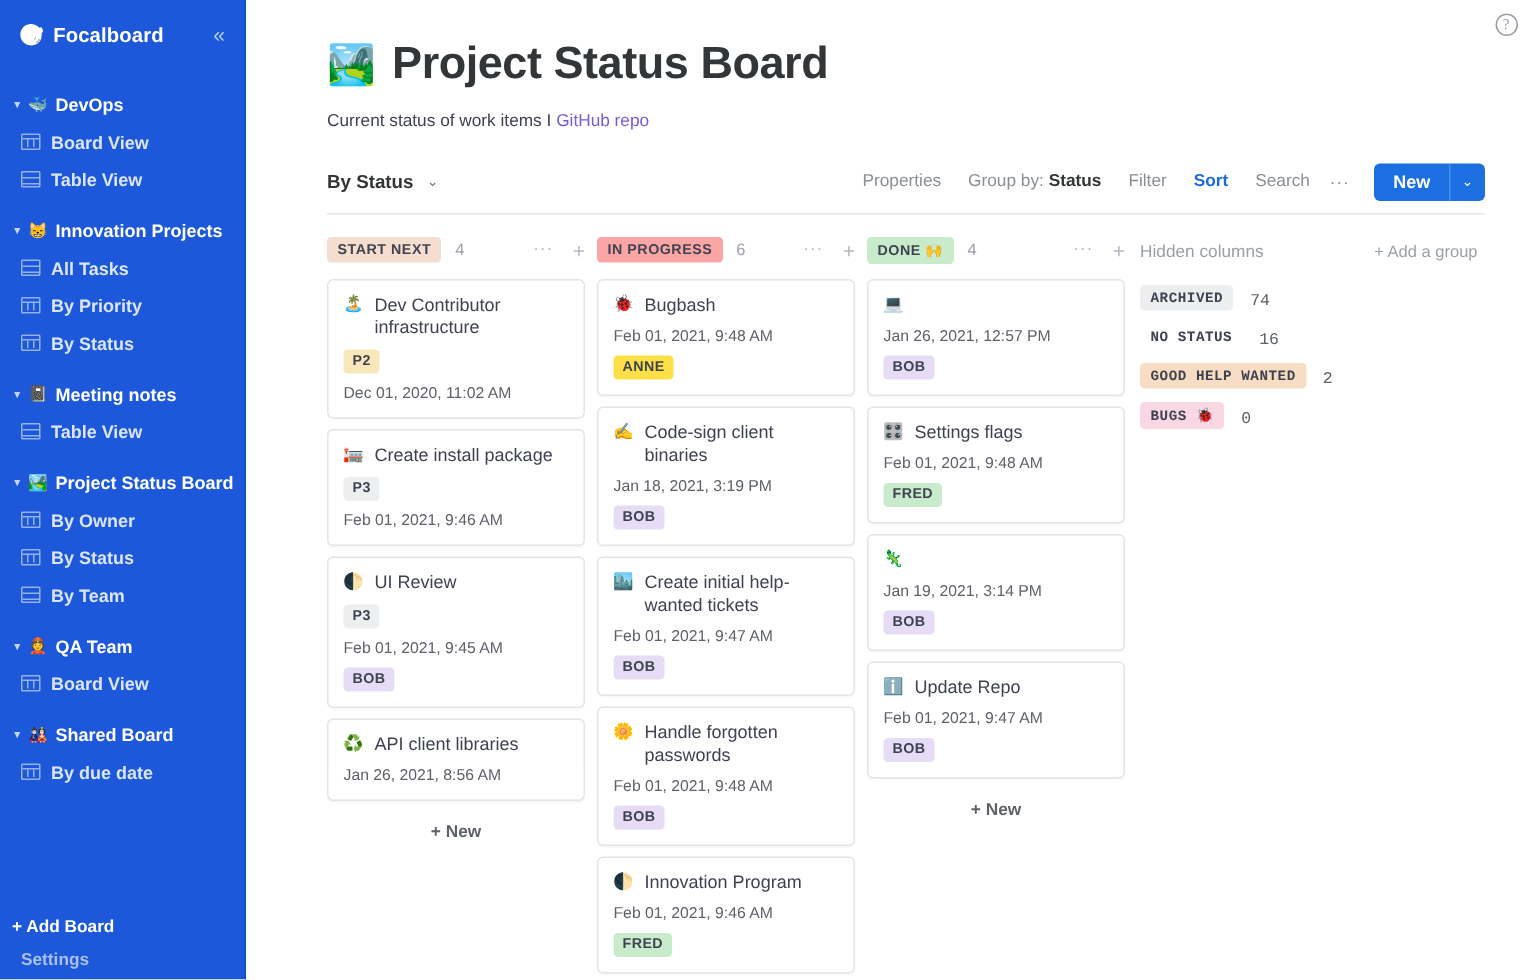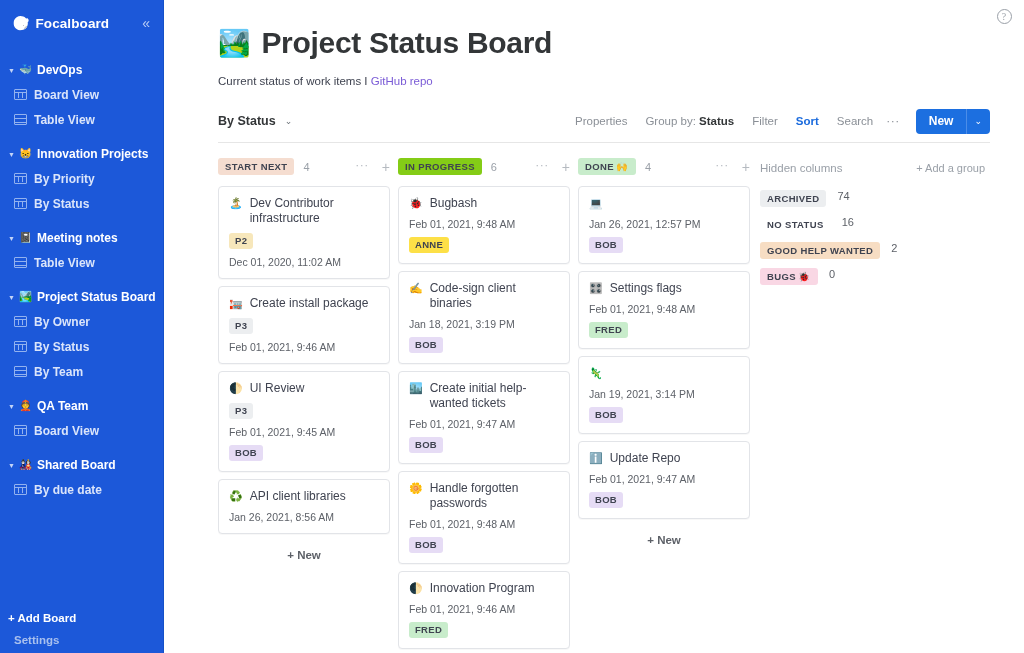--- a/index.html
+++ b/index.html
@@ -164,21 +164,21 @@
   .col-new {
     text-align: center; font-size: 11.5px; color: #5d6168;
     font-weight: bold; padding: 8px 0 4px 0; cursor: pointer;
   }
 
   
   .hidden-col { width: 225px; margin-left: 2px; padding-top: 1px; }
   .hc-head { display: flex; align-items: center; height: 22px; margin-bottom: 11px; }
   .hc-label { font-size: 11.5px; color: #9aa0a8; }
   .hc-add { margin-left: auto; font-size: 11px; color: #9aa0a8; cursor: pointer; }
-  .hc-row { display: flex; align-items: flex-start; margin-bottom: 9px; cursor: pointer; }
+  .hc-row { display: flex; align-items: flex-end; margin-bottom: 9px; cursor: pointer; font-family: Liberation Mono, monospace; }
   .hc-badge {
     font-size: 9.5px; font-weight: bold; letter-spacing: .35px;
     padding: 3px 7px 3px 7px; border-radius: 3px; color: #3f4350;
     white-space: nowrap;
   }
   .hc-count { font-size: 11px; color: #5d6168; margin-left: 11px; }
 </style>
 </head>
 <body>
 
@@ -201,20 +201,24 @@
           <span class="sb-ilabel">Board View</span>
         </div>
         <div class="sb-item">
           <span class="sb-iicon table"></span>
           <span class="sb-ilabel">Table View</span>
         </div>
         <div class="sb-group">
           <span class="sb-caret">▼</span>
           <span class="sb-gicon">😸</span>
           <span class="sb-gtitle">Innovation Projects</span>
+        </div>
+        <div class="sb-item">
+          <span class="sb-iicon table"></span>
+          <span class="sb-ilabel">All Tasks</span>
         </div>
         <div class="sb-item">
           <span class="sb-iicon board"></span>
           <span class="sb-ilabel">By Priority</span>
         </div>
         <div class="sb-item">
           <span class="sb-iicon board"></span>
           <span class="sb-ilabel">By Status</span>
         </div>
         <div class="sb-group">
@@ -350,21 +354,21 @@
             <div class="card-title">
               <span class="card-emoji">♻️</span>
               <span class="card-name">API client libraries</span>
             </div>
             <div class="card-date">Jan 26, 2021, 8:56 AM</div>
           </div>
           <div class="col-new">+ New</div>
         </div>
         <div class="kcol">
           <div class="kcol-head">
-            <span class="kbadge" style="background:#84cc16">IN PROGRESS</span>
+            <span class="kbadge" style="background:#fca5a5">IN PROGRESS</span>
             <span class="kcount">6</span>
             <span class="kacts">
               <span class="kdots">···</span>
               <span class="kplus">+</span>
             </span>
           </div>
           <div class="card">
             <div class="card-title">
               <span class="card-emoji">🐞</span>
               <span class="card-name">Bugbash</span>

